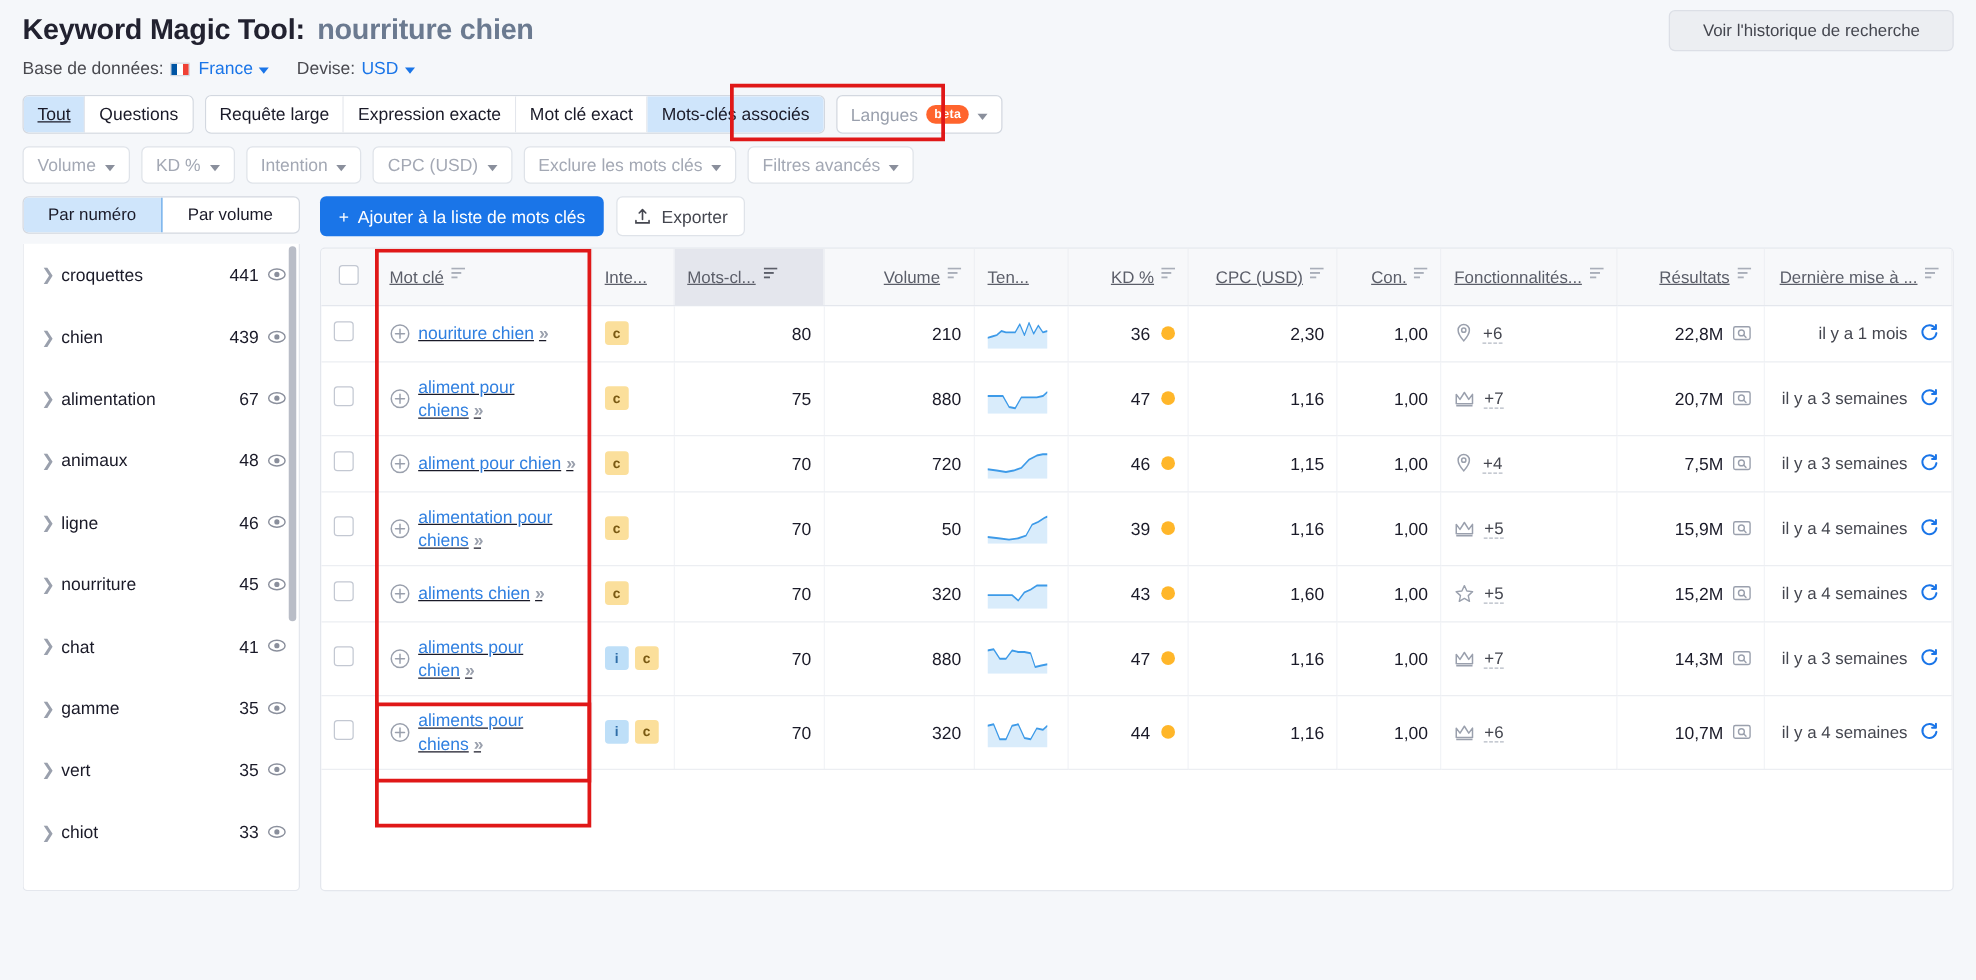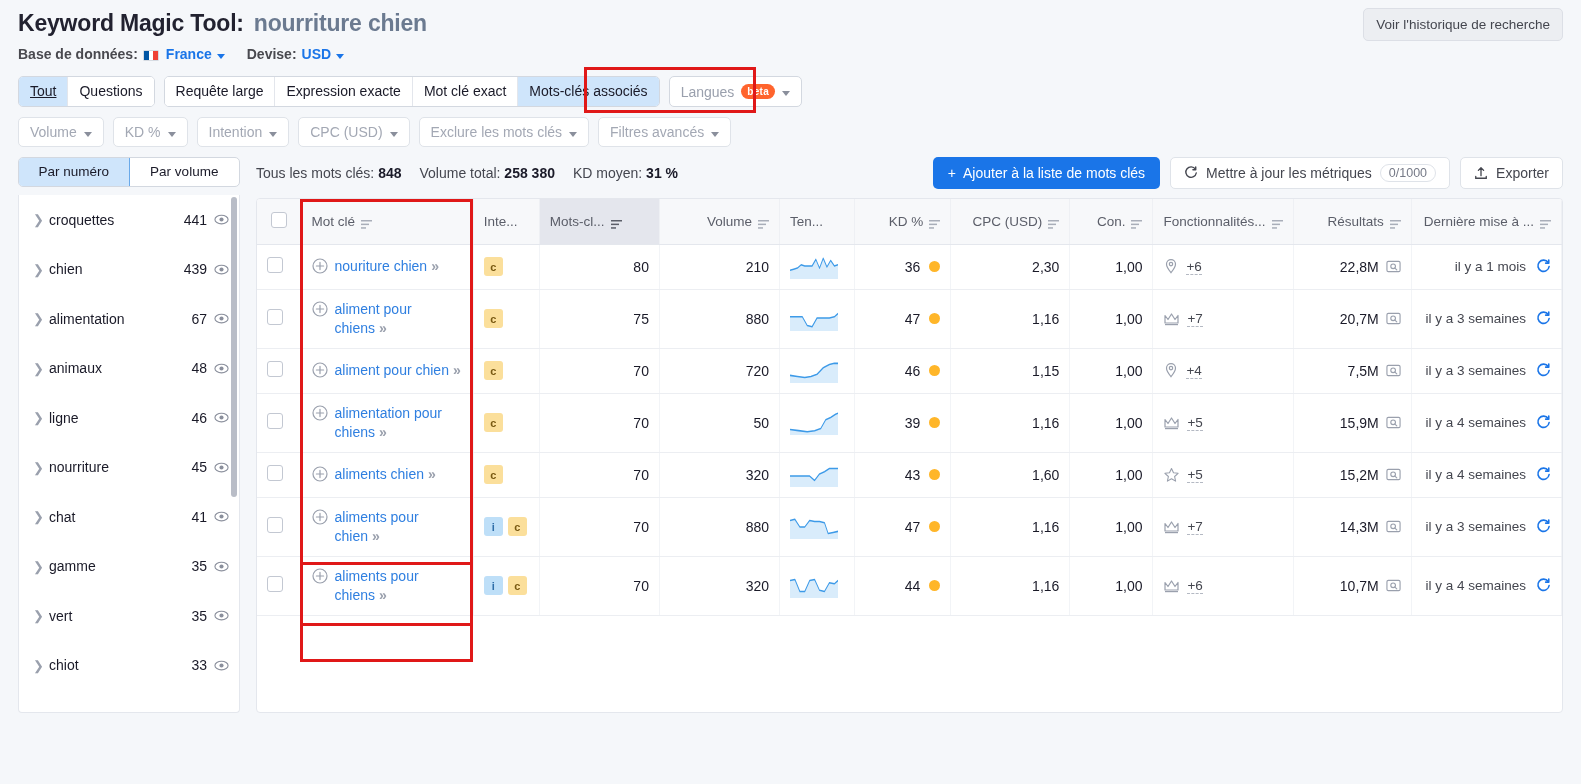--- a/index.html
+++ b/index.html
@@ -9,35 +9,35 @@
     background: #f5f7fa;
     color: #1a1a28;
     overflow: hidden;
   }
   
   .header { padding: 10px 18px 0 18px; position: relative; }
   .title-row { display: flex; align-items: baseline; gap: 10px; }
   .page-title { font-size: 23px; font-weight: bold; color: #222230; letter-spacing: -.2px; }
   .page-title-kw { font-size: 23px; font-weight: bold; color: #6b7a90; letter-spacing: -.2px; }
   .subhead { display: flex; align-items: center; gap: 22px; margin-top: 9px; font-size: 14px; color: #49494f; }
-  .sub-item { display: flex; align-items: center; gap: 5px; font-weight: bold; }
+  .sub-item { display: flex; align-items: center; gap: 5px; }
   .sub-label { color: #49494f; }
   .sub-value { color: #1a75e8; }
   .flag {
     display: inline-block; width: 16px; height: 11px; position: relative; top: 1px;
     border-radius: 1px; overflow: hidden; margin-right: 2px;
     background: linear-gradient(to right,#0055a4 0 33.3%, #ffffff 33.3% 66.6%, #ef4135 66.6% 100%);
     border: 1px solid #d6dbe2;
   }
   .caret { width: 0; height: 0; border-left: 4.5px solid transparent; border-right: 4.5px solid transparent;
            border-top: 5.5px solid #1a75e8; position: relative; top: 2px; }
   .caret.grey { border-top-color: #8a8f9c; }
   .history-btn {
     position: absolute; top: 8px; right: 18px;
-    padding: 8px 12px; font-size: 13.5px; color: #44464f;
+    padding: 8px 26px; font-size: 13.5px; color: #44464f;
     background: #eceef2; border: 1px solid #dcdfe6; border-radius: 5px; cursor: pointer;
   }
 
   
   .filters { padding: 14px 18px 0 18px; }
   .filter-row1 { display: flex; align-items: center; gap: 0; position: relative; }
   .seg {
     display: flex; border: 1px solid #d3d8e0; border-radius: 5px;
     background: #fff; overflow: hidden; height: 31px;
   }
@@ -114,32 +114,32 @@
   }
   .countpill { border: 1px solid #dfe3e9; border-radius: 10px; padding: 1px 8px; font-size: 12.5px; color: #767a87; }
 
   .tablewrap { background: #fff; border: 1px solid #e4e7ed; border-radius: 4px; flex: 1; overflow: hidden; position: relative; }
   table { width: 100%; border-collapse: collapse; table-layout: fixed; }
   thead th {
     height: 45px; background: #f7f8fa; border-bottom: 1px solid #e4e7ed; border-right: 1px solid #eef0f4;
     font-size: 13.5px; font-weight: normal; color: #5b5e69; padding: 0 10px; white-space: nowrap;
   }
   thead th.hl { background: #e4e6ed; }
-  .th-in { display: flex; align-items: flex-end; gap: 6px; }
+  .th-in { display: flex; align-items: flex-start; gap: 6px; text-decoration: underline; }
   .th-in.right { justify-content: flex-end; }
   .sorticon { display: inline-block; width: 11px; }
   tbody td {
     border-bottom: 1px solid #eceef2; border-right: 1px solid #f2f4f7;
     font-size: 14px; color: #1a1a28; padding: 10px; vertical-align: middle;
   }
   .cb {
     width: 16px; height: 16px; border: 1px solid #c3c8d2; border-radius: 3px; background: #fff;
     display: inline-block; cursor: pointer;
   }
-  .kwcell { display: flex; align-items: flex-start; gap: 7px; }
+  .kwcell { display: flex; align-items: center; gap: 7px; text-decoration: underline; }
   .plusico { flex: 0 0 16px; margin-top: 1px; }
   .kwtext { color: #2f7fe0; line-height: 19px; cursor: pointer; }
   .chev2 { color: #9aa0ad; font-weight: bold; letter-spacing: -2px; margin-left: 4px; font-size: 14px; }
   .intent { display: inline-flex; gap: 5px; }
   .ibadge {
     width: 19px; height: 19px; border-radius: 3px; font-size: 11px; font-weight: bold;
     display: flex; align-items: center; justify-content: center; text-transform: lowercase;
   }
   .ibadge.c { background: #fbdf9b; color: #7a5a13; }
   .ibadge.i { background: #bedff8; color: #2f6ea8; }
@@ -324,36 +324,23 @@
               <circle cx="8" cy="8" r="2.2" fill="#8a8f9c"></circle>
             </svg>
    </div>
         </div>
       <div class="sb-scroll"></div>
     </div>
   </div>
 
   <div class="panel">
     <div class="statbar">
-      <div class="stats">
-        <span><span>Tous les mots clés:</span> <b>848</b></span>
-        <span><span>Volume total:</span> <b>258 380</b></span>
-        <span><span>KD moyen:</span> <b>31 %</b></span>
-      </div>
       <div class="btn-primary">
         <span>+</span>
         <span>Ajouter à la liste de mots clés</span>
-      </div>
-      <div class="btn-ghost">
-        <svg width="14" height="14" viewBox="0 0 16 16">
-            <path d="M13 3.5A6 6 0 1 0 14 8" fill="none" stroke="#44464f" stroke-width="1.6" stroke-linecap="round"></path>
-            <path d="M13.4 1v3.2h-3.2" fill="none" stroke="#44464f" stroke-width="1.6" stroke-linecap="round" stroke-linejoin="round"></path>
-          </svg>
-        <span>Mettre à jour les métriques</span>
-        <span class="countpill">0/1000</span>
       </div>
       <div class="btn-ghost">
         <svg width="14" height="14" viewBox="0 0 16 16">
             <path d="M8 11V2M5 5l3-3 3 3" fill="none" stroke="#44464f" stroke-width="1.5" stroke-linecap="round" stroke-linejoin="round"></path>
             <path d="M2 12v2h12v-2" fill="none" stroke="#44464f" stroke-width="1.5" stroke-linecap="round"></path>
           </svg>
         <span>Exporter</span>
       </div>
     </div>
 

